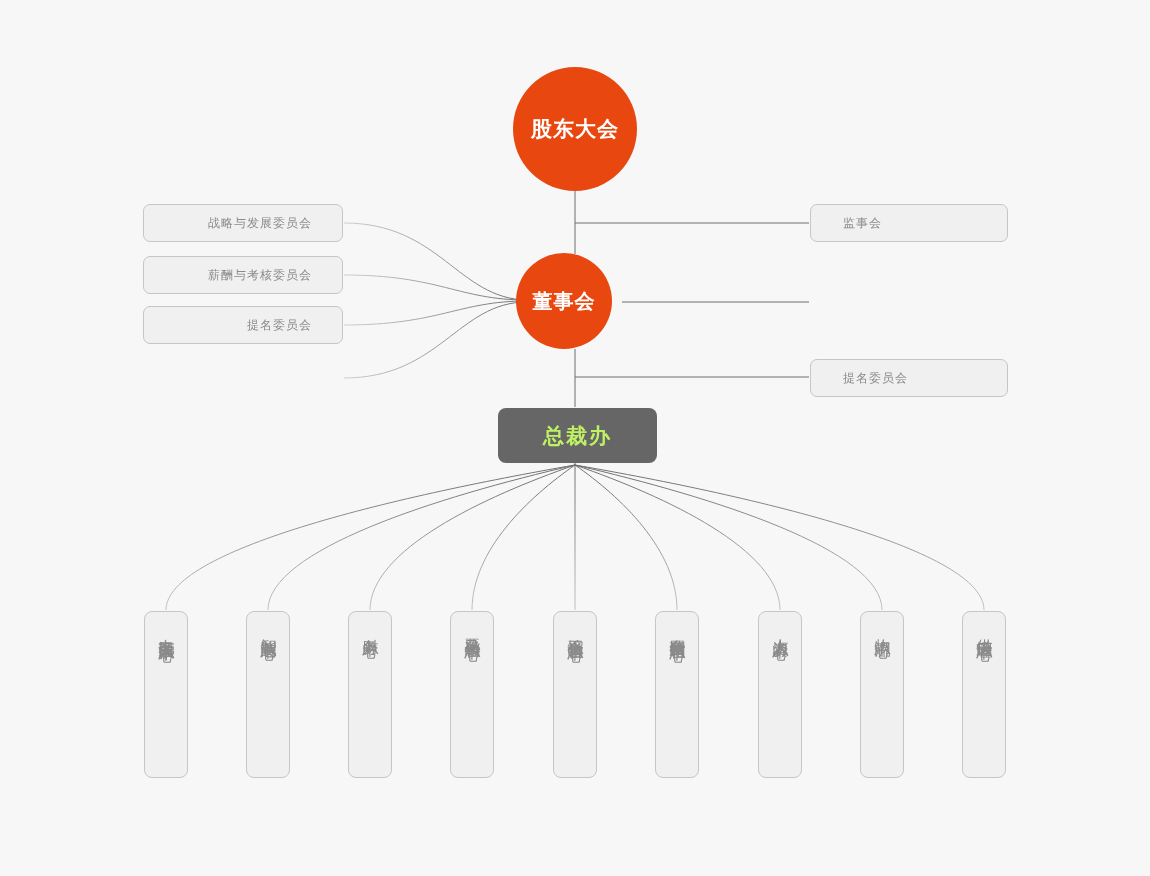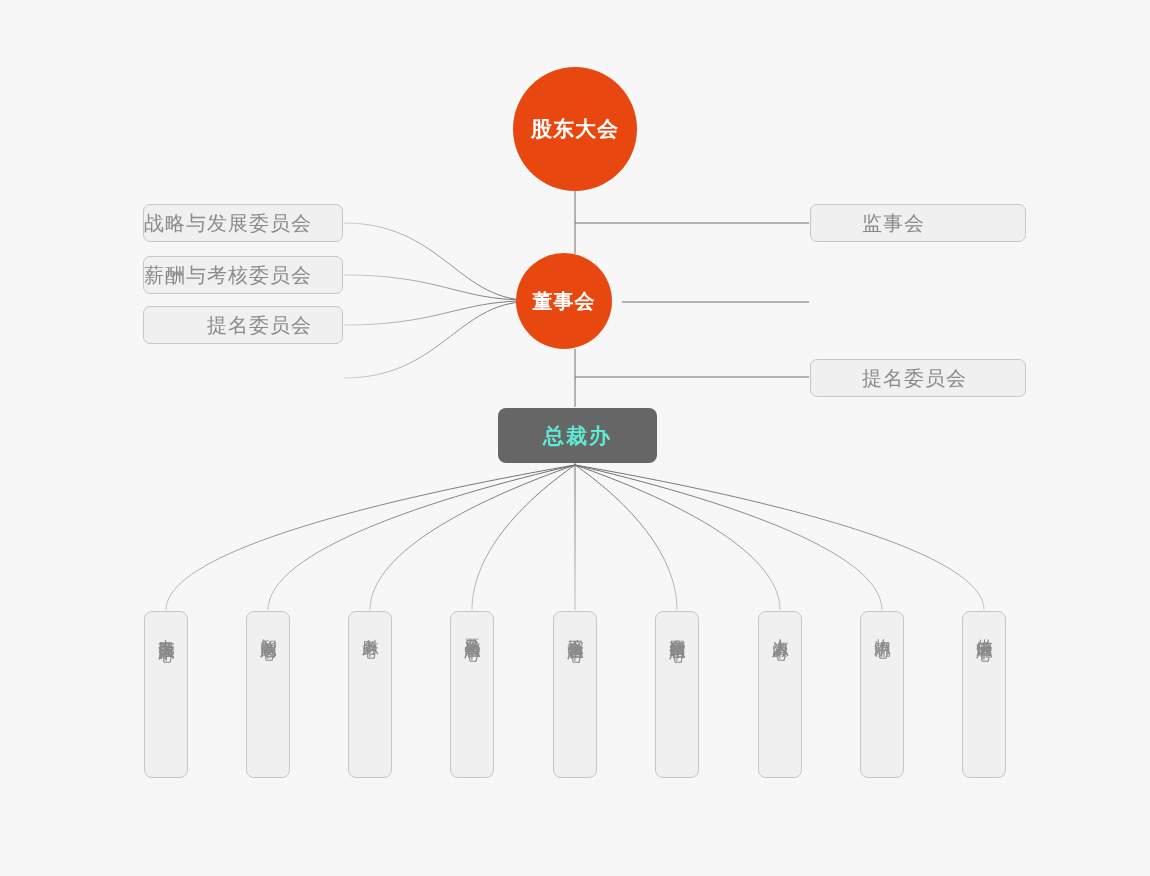--- a/index.html
+++ b/index.html
@@ -19,33 +19,33 @@
   .circle{
     border-radius:50%;
     background:var(--accent,#e8470f);
     color:#ffffff;font-weight:bold;justify-content:center;
     letter-spacing:1px;
   }
   .big{left:513px;top:67px;width:124px;height:124px;font-size:21px;}
   .small{left:516px;top:253px;width:96px;height:96px;font-size:20px;text-align:center;}
   .dark{
     left:498px;top:408px;width:159px;height:55px;
-    background:var(--dark-box,#666);color:#5eead4;font-weight:bold;
+    background:var(--dark-box,#666);color:#bef264;font-weight:bold;
     font-size:21px;border-radius:8px;justify-content:center;letter-spacing:2px;
   }
   .hbox{
     width:200px;height:38px;
     background:var(--box-fill,#f0f0f0);
     border:1px solid var(--box-border,#c6c6c6);
     border-radius:7px;
     color:var(--box-text,#8a8a8a);
-    font-size:20px;letter-spacing:1px;
+    font-size:12px;letter-spacing:1px;
   }
   .lbox{left:143px;justify-content:flex-end;padding-right:30px;}
-  .rbox{left:810px;width:216px;justify-content:flex-start;padding-left:51px;}
+  .rbox{left:810px;width:198px;justify-content:flex-start;padding-left:32px;}
   .l0{top:204px}.l1{top:256px}.l2{top:306px}.l3{top:359px}
   .r0{top:204px}.r1{top:283px}.r2{top:359px}
   .vbox{
     top:611px;width:44px;height:167px;
     background:var(--box-fill,#f0f0f0);
     border:1px solid var(--box-border,#c6c6c6);
     border-radius:8px;
     color:var(--box-text,#8a8a8a);
     font-size:16px;
     justify-content:center;align-items:flex-start;padding-top:14px;

